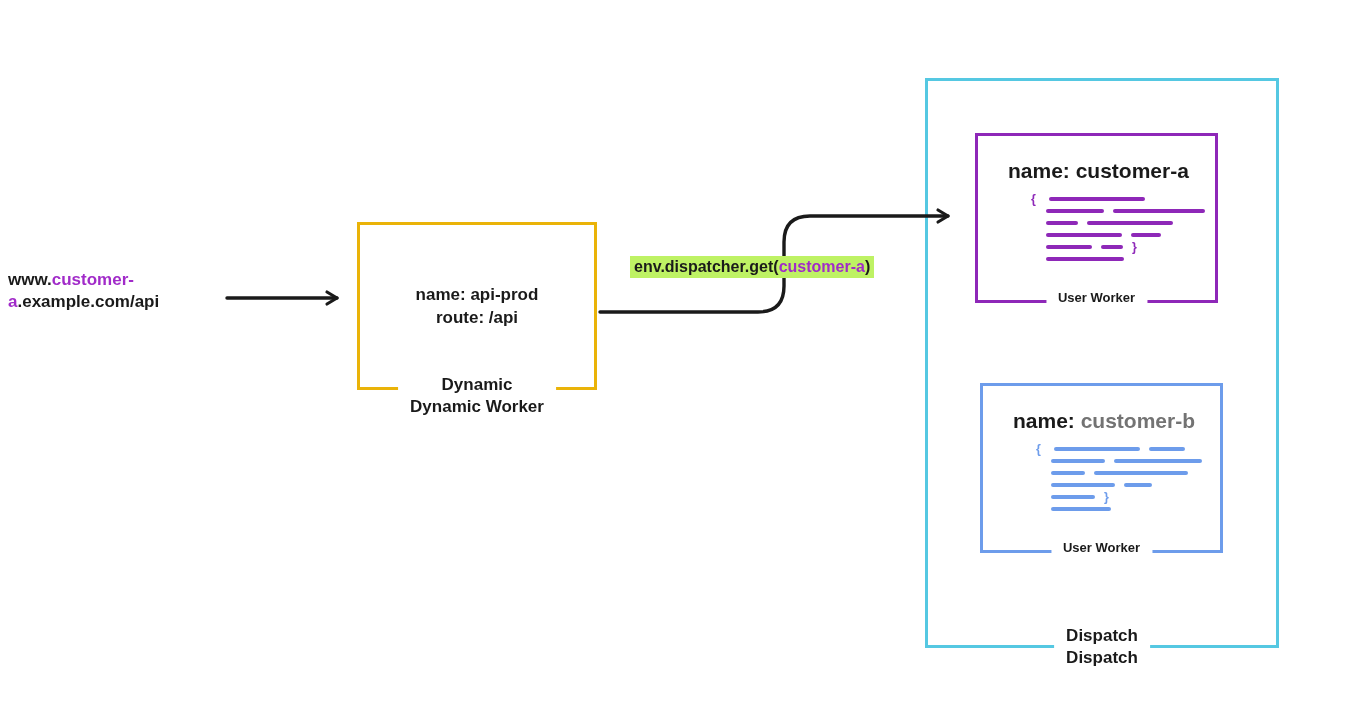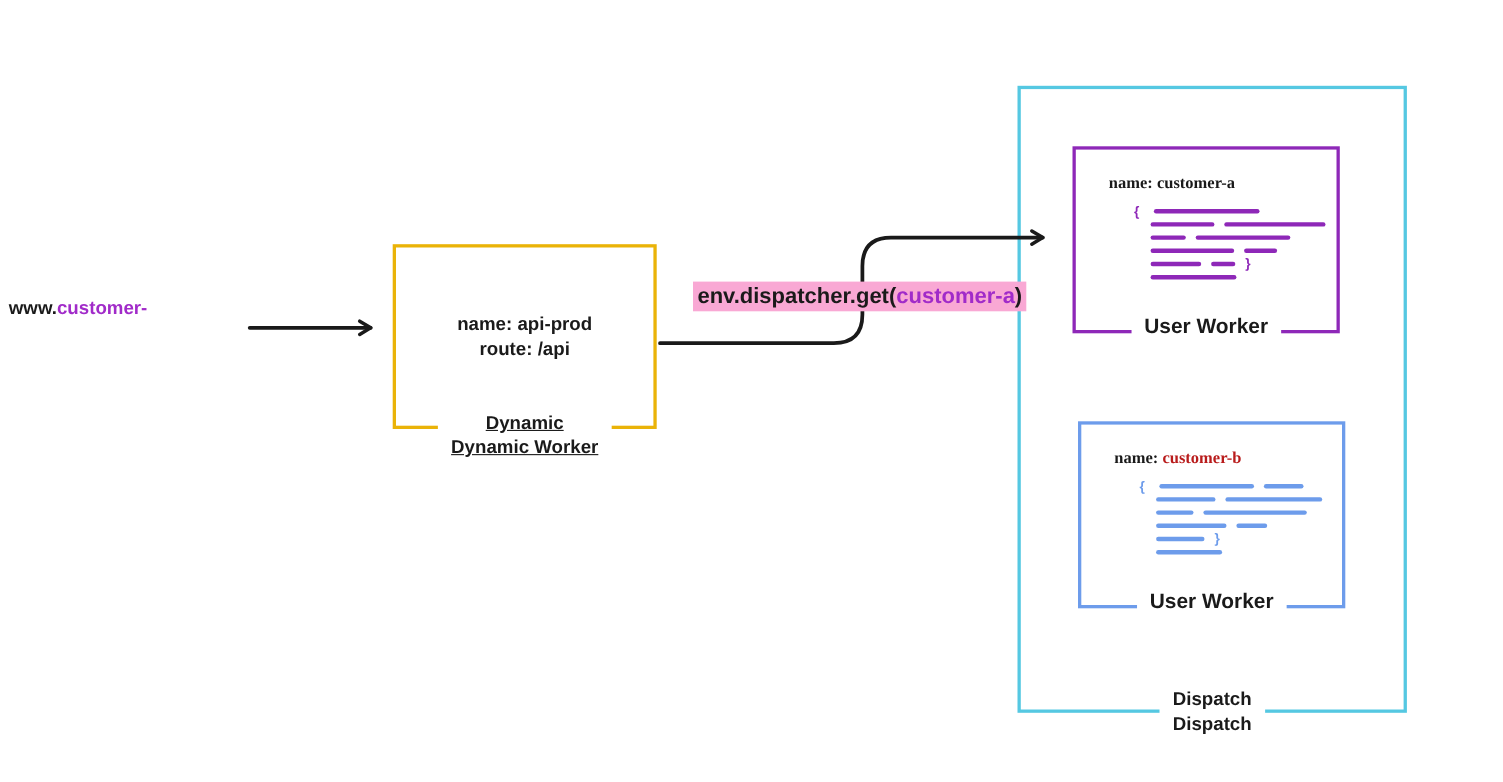--- a/index.html
+++ b/index.html
@@ -33,72 +33,73 @@
   .dispatch-box {
     left: 357px; top: 222px; width: 240px; height: 168px;
     border: 3px solid #eab308;
   }
   .dispatch-box .box-content {
     position: absolute; inset: 0;
     display: flex; flex-direction: column; justify-content: center; align-items: center;
     font-weight: 700; font-size: 17px; line-height: 23px; color: #1a1a1a;
     text-align: center;
   }
-  .dispatch-box .box-label { transform: translate(-50%, 70%); text-decoration: underline; }
+  .dispatch-box .box-label { transform: translate(-50%, 70%); }
 
   
   .namespace-box {
     left: 925px; top: 78px; width: 354px; height: 570px;
     border: 3.5px solid #55C8E2;
   }
   .namespace-box .box-label { transform: translate(-50%, 55%); }
 
   
   .worker-box { width: 243px; height: 170px; z-index: 2; }
   .worker-a { left: 975px; top: 133px; border: 3px solid #8E28B8; }
   .worker-b { left: 980px; top: 383px; border: 3px solid #6D9CEB; }
-  .worker-box .box-label { transform: translate(-50%, 40%); font-size: 19px; }
+  .worker-box .box-label { transform: translate(-50%, 40%); font-size: 13px; }
   .worker-inner { padding: 23px 20px 0 28px; }
-  .worker-name { font-weight: 700; font-size: 15px; color: #1a1a1a; padding-left: 2px; font-family: Liberation Serif, serif; }
-  .worker-b .worker-name .accent { color: #b91c1c; }
+  .worker-name { font-weight: 700; font-size: 21px; color: #1a1a1a; padding-left: 2px; }
+  .worker-b .worker-name .accent { color: #737373; }
 
   
   .code { margin-top: 10px; padding-left: 40px; }
   .worker-a .code { color: #8E28B8; }
   .worker-b .code { color: #6D9CEB; }
   .code-line { display: flex; align-items: center; gap: 9px; height: 12px; }
   .bar { height: 4.5px; border-radius: 2.5px; background: currentColor; flex: none; }
   .brace { font-size: 12.5px; font-weight: 700; line-height: 1; flex: none; }
   .brace.open { margin-left: -15px; margin-right: 4px; }
 
   
   .dispatcher-call {
     position: absolute; left: 630px; top: 256px;
-    font-weight: 700; font-size: 20px; color: #1a1a1a;
-    background: #f9a8d4; padding: 2px 4px;
+    font-weight: 700; font-size: 16px; color: #1a1a1a;
+    background: #bef264; padding: 2px 4px;
     z-index: 6; white-space: nowrap;
   }
 
   
   .arrows {
     position: absolute; inset: 0; z-index: 5;
     pointer-events: none;
   }
   .arrow-line {
     fill: none; stroke: #1A1A1A; stroke-width: 3.4;
     stroke-linecap: round;
   }
 </style>
 </head>
 <body>
 
 <div class="canvas">
 
   <div class="url-text">
     <div><span>www.</span><span class="purple">customer-</span></div>
+    <div><span class="purple">a</span><span>.example.com/api</span></div>
   </div>
 
   <div class="box dispatch-box">
     <div class="box-content">
       <div>name: api-prod</div>
       <div>route: /api</div>
     </div>
     <div class="box-label">
       <div>Dynamic</div>
       <div>Dynamic Worker</div>

